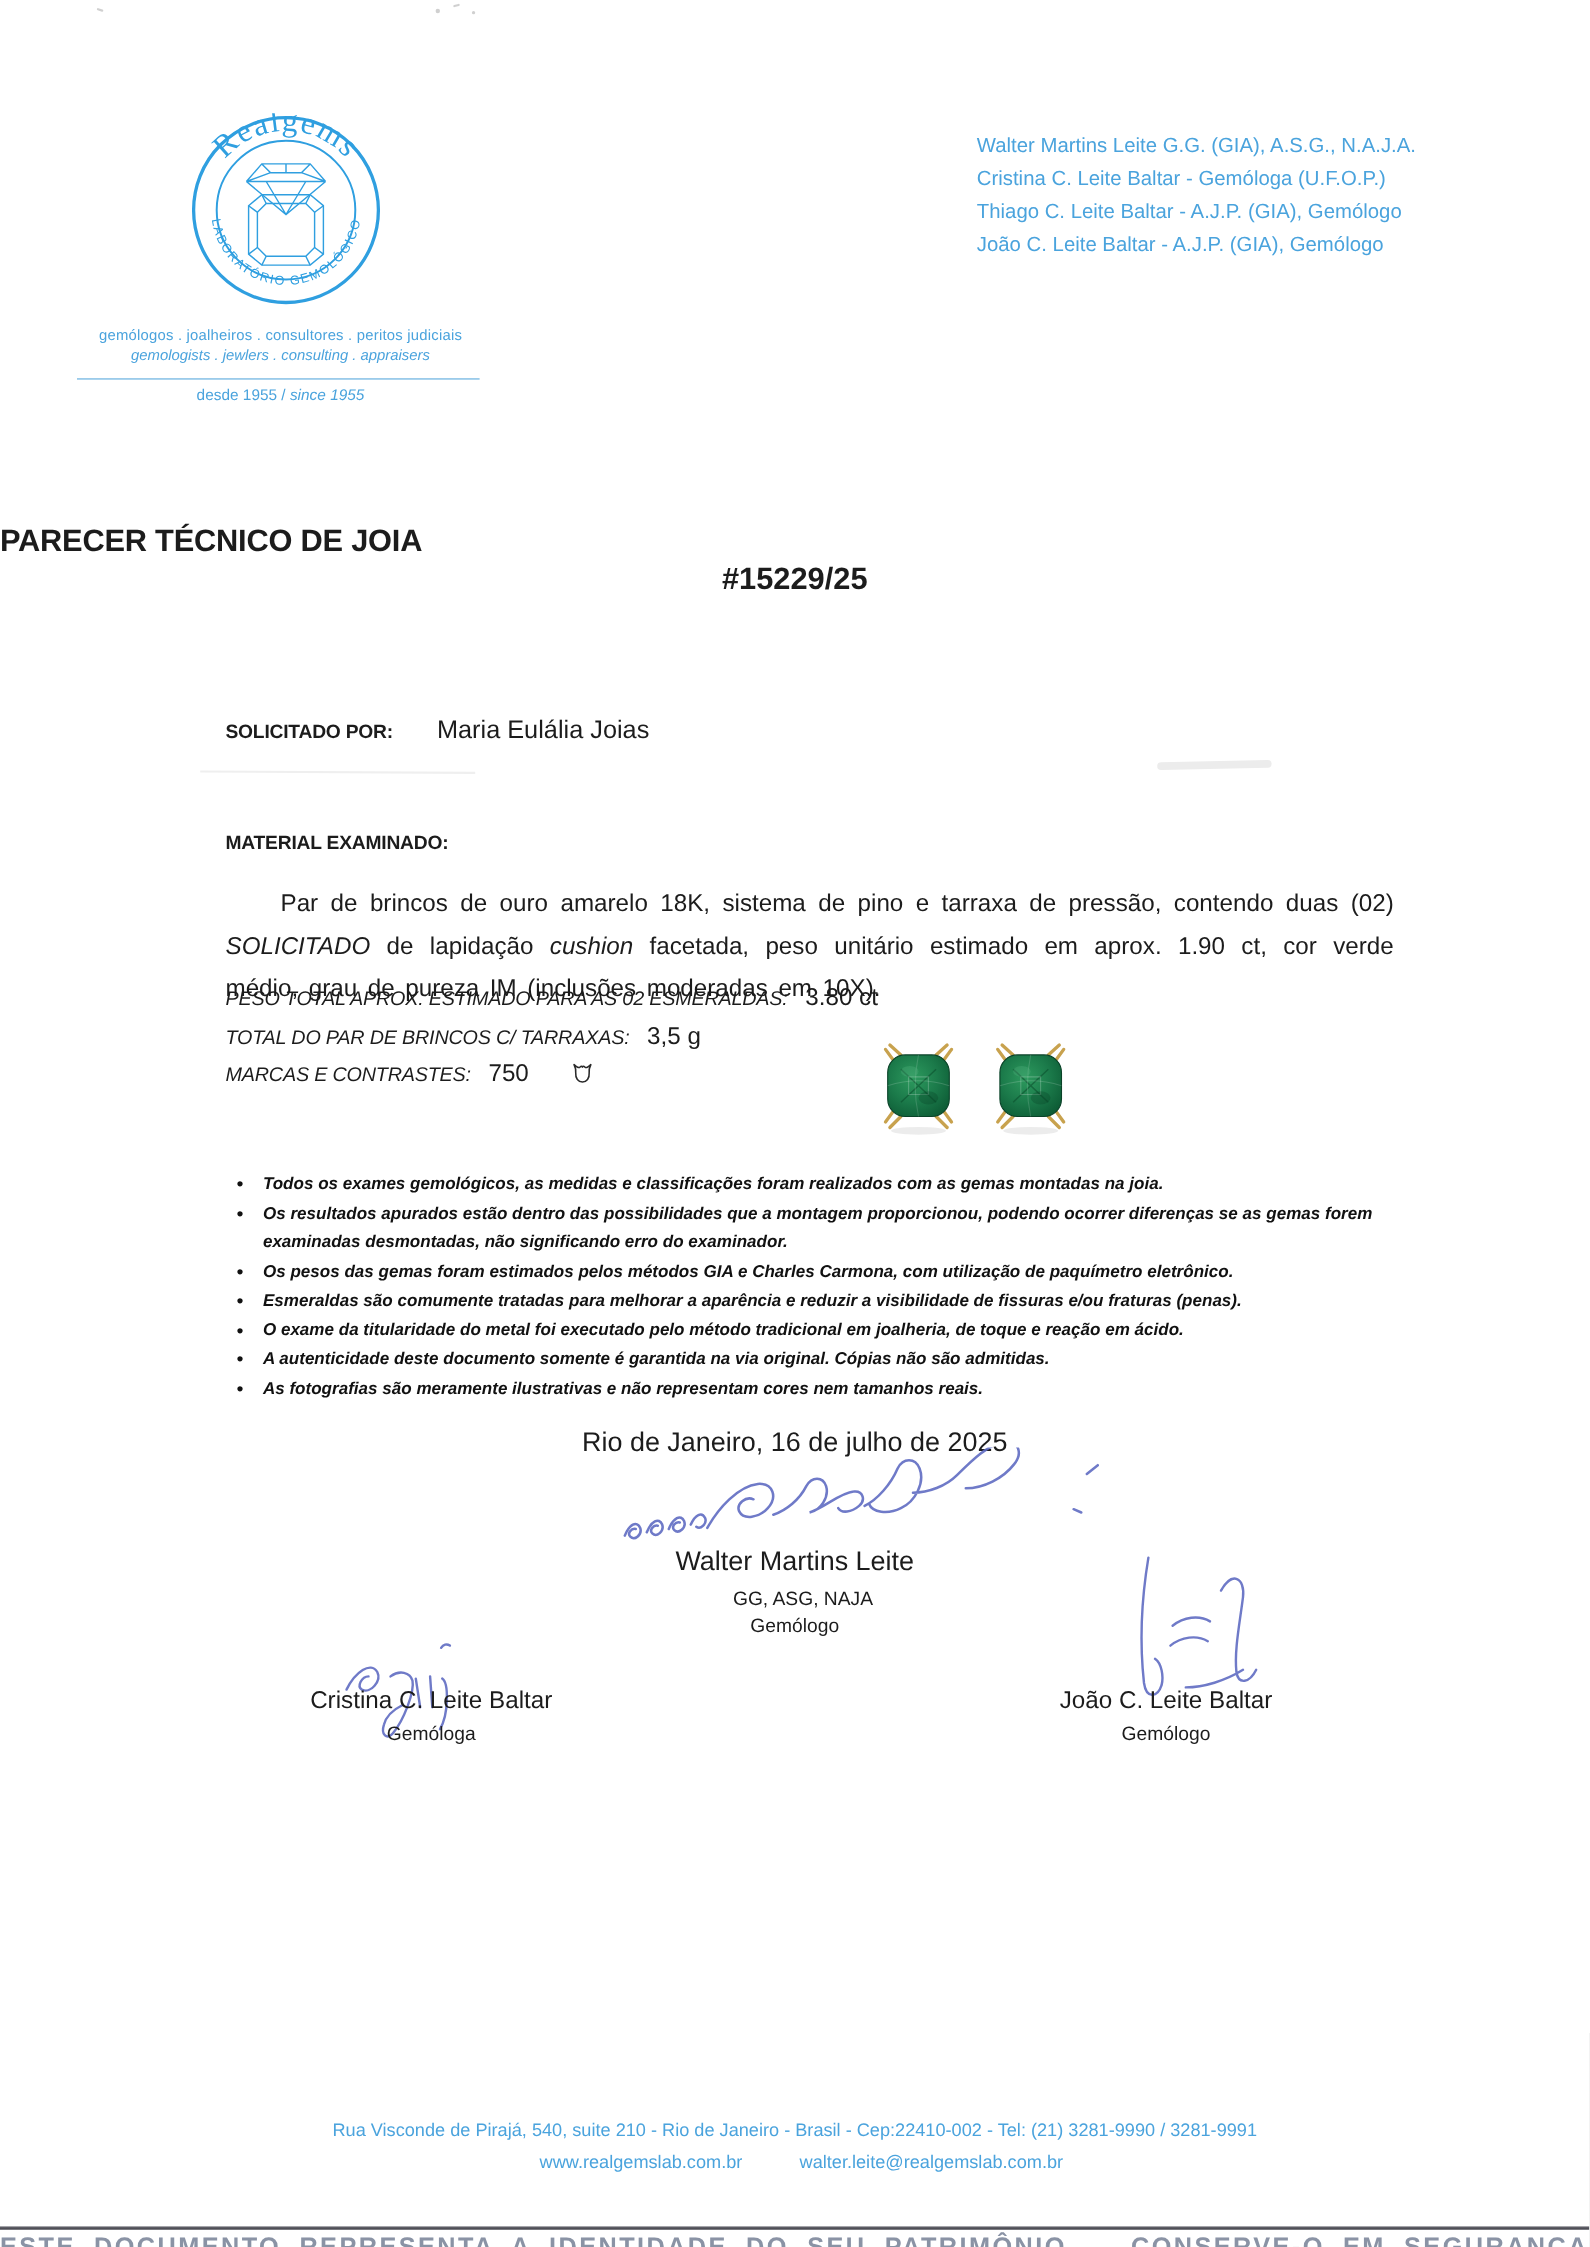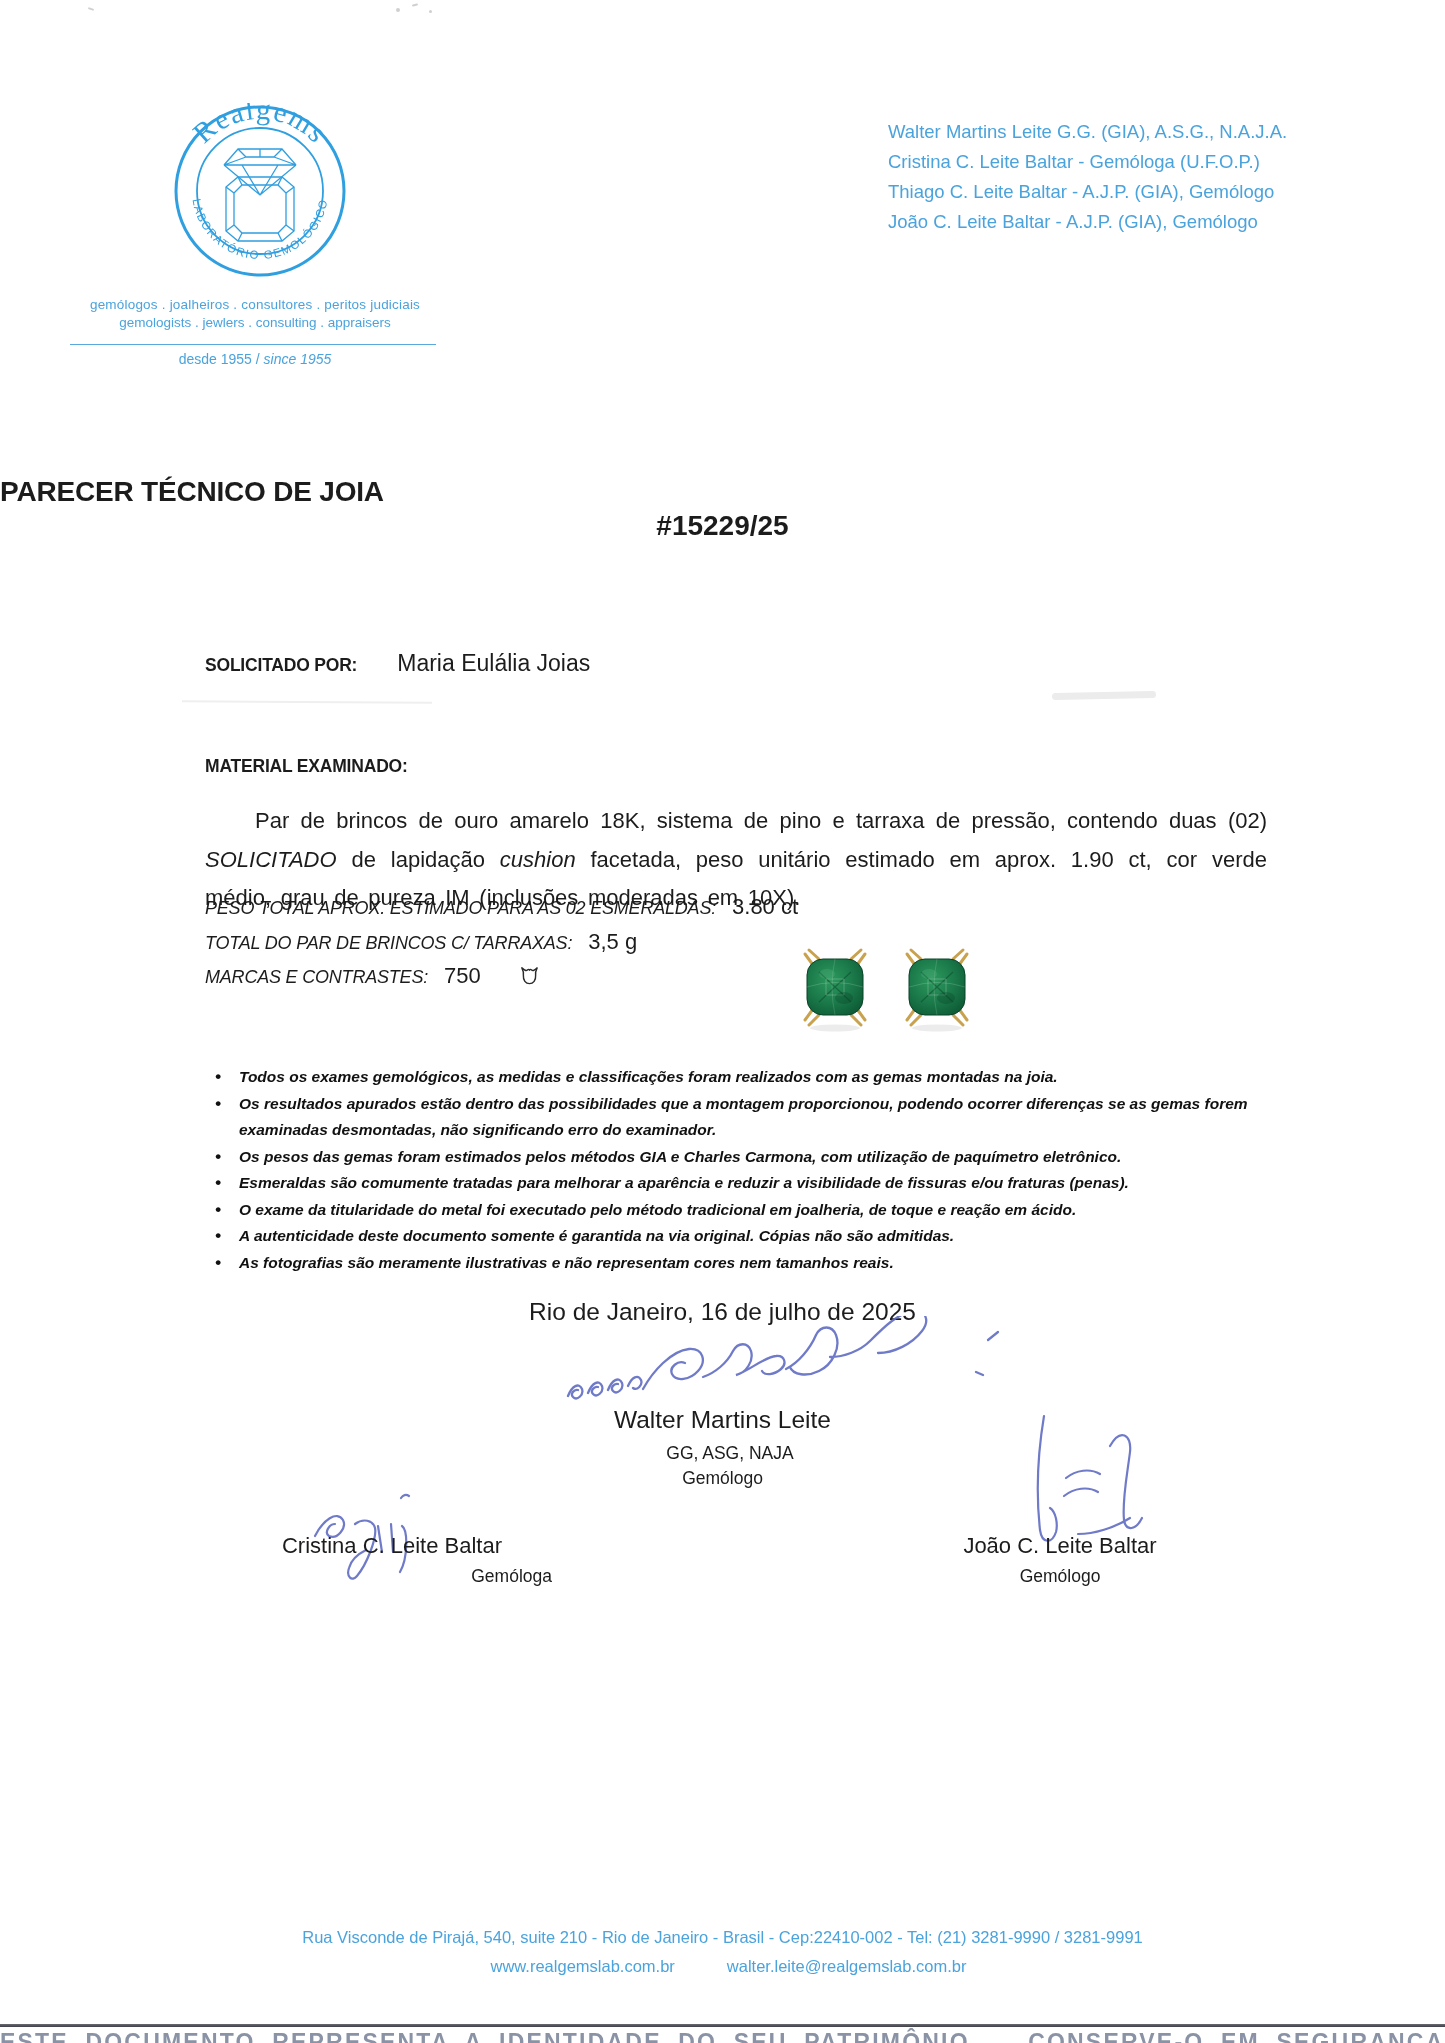--- a/index.html
+++ b/index.html
@@ -12,21 +12,21 @@
     font-family:"Liberation Sans",sans-serif;
     color:#1c1c1c;
   }
   .abs{position:absolute;}
 
   
   .logo-svg{left:172px;top:103px;}
   .tagline-pt{left:40px;top:297px;width:430px;text-align:center;
     font-size:13.5px;color:#4aa3dd;letter-spacing:.2px;}
   .tagline-en{left:40px;top:315px;width:430px;text-align:center;
-    font-size:13.5px;color:#4aa3dd;}
+    font-size:13.5px;font-style:italic;color:#4aa3dd;}
   .logo-divider{left:70px;top:344px;width:366px;height:0;
     border-top:1.6px solid #5aa9dd;}
   .logo-since{left:40px;top:351px;width:430px;text-align:center;
     font-size:14px;color:#4aa3dd;}
   .logo-since .it{font-style:italic;}
 
   
   .credentials{left:888px;top:117px;width:540px;
     font-size:18.5px;line-height:30px;color:#4aa3dd;}
 
@@ -70,21 +70,21 @@
   
   .dateline{left:0;right:0;top:1298px;text-align:center;font-size:24.5px;}
   .sig{pointer-events:none;}
   .sig-walter{left:556px;top:1316px;}
   .sig-cristina{left:303px;top:1484px;}
   .sig-joao{left:1014px;top:1410px;}
   .walter-name{left:0;right:0;top:1406px;text-align:center;font-size:24.5px;}
   .walter-creds{left:0;right:0;top:1443px;text-align:center;font-size:17.5px;padding-left:15px;}
   .walter-role{left:0;right:0;top:1468px;text-align:center;font-size:17.5px;}
   .cristina-name{left:232px;top:1533px;width:320px;text-align:center;font-size:22px;}
-  .cristina-role{left:232px;top:1566px;width:320px;text-align:right;font-size:17.5px;}
+  .cristina-role{left:232px;top:1566px;width:320px;text-align:center;font-size:17.5px;}
   .joao-name{left:900px;top:1533px;width:320px;text-align:center;font-size:22px;}
   .joao-role{left:900px;top:1566px;width:320px;text-align:center;font-size:17.5px;}
 
   
   .footer-address{left:0;right:0;top:1928px;text-align:center;
     font-size:16.5px;color:#4aa3dd;}
   .footer-links{left:0;right:0;top:1957px;display:flex;justify-content:center;
     gap:52px;font-size:16.5px;color:#4aa3dd;padding-left:12px;}
 
   

